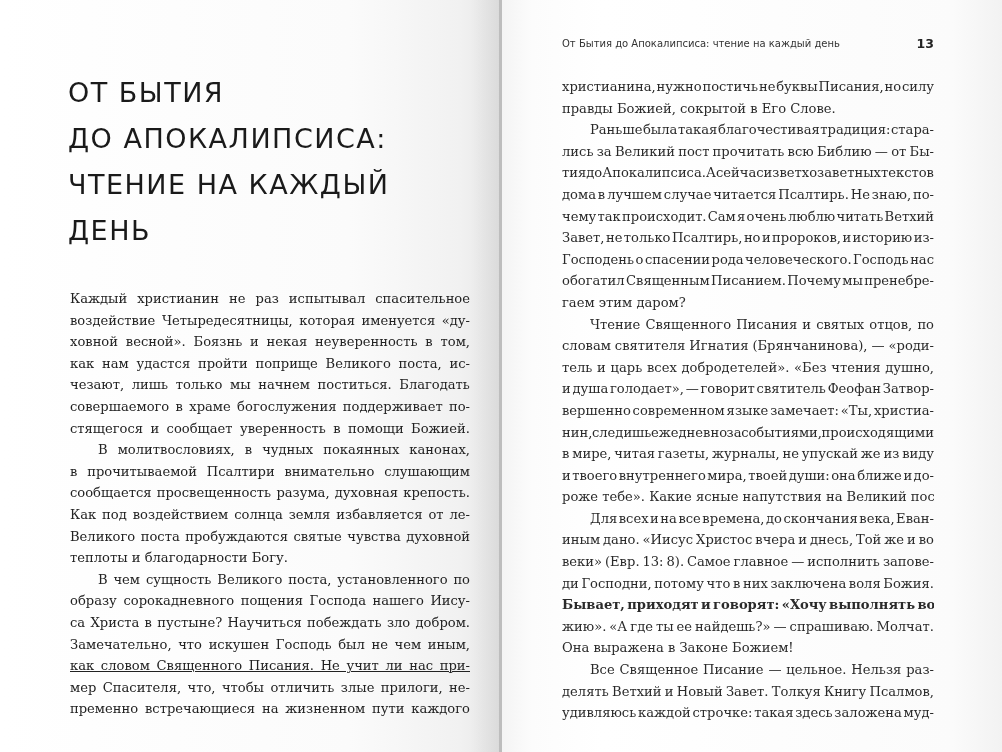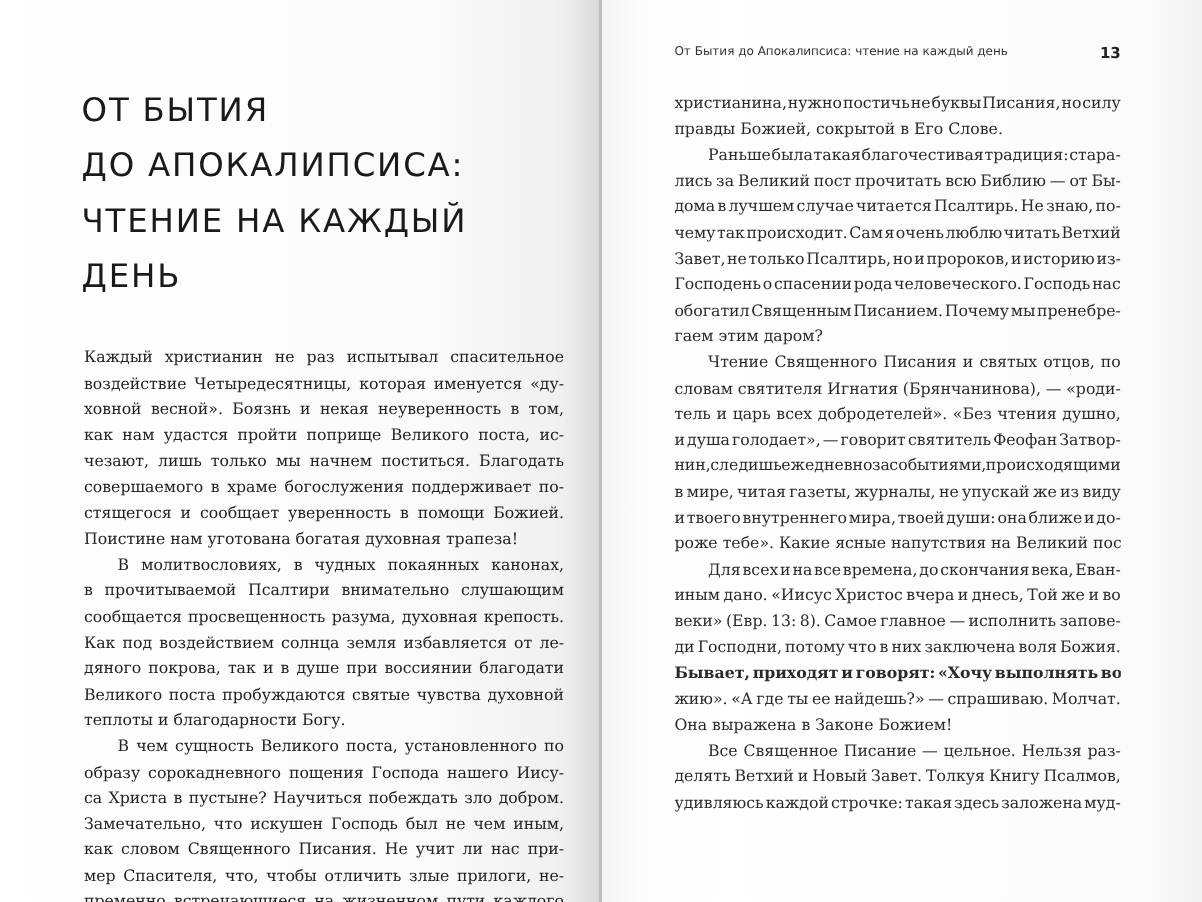--- a/index.html
+++ b/index.html
@@ -54,63 +54,63 @@
       <span class="tline">ДЕНЬ</span>
     </h1>
     <div class="body-text left-body">
       <span class="ln"><span style="white-space: nowrap; word-spacing: 0px;">Каждый христианин не раз испытывал спасительное</span></span>
       <span class="ln"><span style="white-space: nowrap; word-spacing: 0px;">воздействие Четыредесятницы, которая именуется «ду-</span></span>
       <span class="ln"><span style="white-space: nowrap; word-spacing: 0px;">ховной весной». Боязнь и некая неуверенность в том,</span></span>
       <span class="ln"><span style="white-space: nowrap; word-spacing: 0px;">как нам удастся пройти поприще Великого поста, ис-</span></span>
       <span class="ln"><span style="white-space: nowrap; word-spacing: 0px;">чезают, лишь только мы начнем поститься. Благодать</span></span>
       <span class="ln"><span style="white-space: nowrap; word-spacing: 0px;">совершаемого в храме богослужения поддерживает по-</span></span>
       <span class="ln"><span style="white-space: nowrap; word-spacing: 0px;">стящегося и сообщает уверенность в помощи Божией.</span></span>
-      <span class="ln last">Поистине нам уготована богатая духовная трапеза!</span>
       <span class="ln indent"><span style="white-space: nowrap; word-spacing: 0px;">В молитвословиях, в чудных покаянных канонах,</span></span>
       <span class="ln"><span style="white-space: nowrap; word-spacing: 0px;">в прочитываемой Псалтири внимательно слушающим</span></span>
       <span class="ln"><span style="white-space: nowrap; word-spacing: 0px;">сообщается просвещенность разума, духовная крепость.</span></span>
       <span class="ln"><span style="white-space: nowrap; word-spacing: 0px;">Как под воздействием солнца земля избавляется от ле-</span></span>
-      <span class="ln"><span style="white-space: nowrap; word-spacing: 0px;">дяного покрова, так и в душе при воссиянии благодати</span></span>
       <span class="ln"><span style="white-space: nowrap; word-spacing: 0px;">Великого поста пробуждаются святые чувства духовной</span></span>
       <span class="ln last">теплоты и благодарности Богу.</span>
       <span class="ln indent"><span style="white-space: nowrap; word-spacing: 0px;">В чем сущность Великого поста, установленного по</span></span>
       <span class="ln"><span style="white-space: nowrap; word-spacing: 0px;">образу сорокадневного пощения Господа нашего Иису-</span></span>
       <span class="ln"><span style="white-space: nowrap; word-spacing: 0px;">са Христа в пустыне? Научиться побеждать зло добром.</span></span>
       <span class="ln"><span style="white-space: nowrap; word-spacing: 0px;">Замечательно, что искушен Господь был не чем иным,</span></span>
-      <span class="ln"><span style="white-space: nowrap; word-spacing: 0px;">как словом Священного Писания. Не учит ли нас при-</span></span>
+      <span class="ln"><span style="white-space: nowrap; word-spacing: 0px; text-decoration: underline;">как словом Священного Писания. Не учит ли нас при-</span></span>
       <span class="ln"><span style="white-space: nowrap; word-spacing: 0px;">мер Спасителя, что, чтобы отличить злые прилоги, не-</span></span>
       <span class="ln"><span style="white-space: nowrap; word-spacing: 0px;">пременно встречающиеся на жизненном пути каждого</span></span>
     </div>
     <div class="spine-shade"></div>
   </div>
 
   <div class="spine"></div>
 
   <div class="page-right"></div>
 
   <div class="running-head">
     <span class="running-title">От Бытия до Апокалипсиса: чтение на каждый день</span>
     <span class="page-number">13</span>
   </div>
 
   <div class="body-text right-body">
     <span class="ln"><span style="white-space: nowrap; word-spacing: -3.3683px;">христианина, нужно постичь не буквы Писания, но силу</span></span>
     <span class="ln last">правды Божией, сокрытой в Его Слове.</span>
     <span class="ln indent"><span style="white-space: nowrap; word-spacing: -3.575px;">Раньше была такая благочестивая традиция: стара-</span></span>
     <span class="ln"><span style="white-space: nowrap; word-spacing: -0.9375px;">лись за Великий пост прочитать всю Библию — от Бы-</span></span>
+    <span class="ln"><span style="white-space: nowrap; word-spacing: -4.12054px;">тия до Апокалипсиса. А сейчас из ветхозаветных текстов</span></span>
     <span class="ln"><span style="white-space: nowrap; word-spacing: -2.24219px;">дома в лучшем случае читается Псалтирь. Не знаю, по-</span></span>
     <span class="ln"><span style="white-space: nowrap; word-spacing: -2.91797px;">чему так происходит. Сам я очень люблю читать Ветхий</span></span>
     <span class="ln"><span style="white-space: nowrap; word-spacing: -2.72222px;">Завет, не только Псалтирь, но и пророков, и историю из-</span></span>
     <span class="ln"><span style="white-space: nowrap; word-spacing: -2.71354px;">Господень о спасении рода человеческого. Господь нас</span></span>
     <span class="ln"><span style="white-space: nowrap; word-spacing: -2.77188px;">обогатил Священным Писанием. Почему мы пренебре-</span></span>
     <span class="ln last">гаем этим даром?</span>
     <span class="ln indent"><span style="white-space: nowrap; word-spacing: 0px;">Чтение Священного Писания и святых отцов, по</span></span>
     <span class="ln"><span style="white-space: nowrap; word-spacing: -0.184375px;">словам святителя Игнатия (Брянчанинова), — «роди-</span></span>
     <span class="ln"><span style="white-space: nowrap; word-spacing: 0px;">тель и царь всех добродетелей». «Без чтения душно,</span></span>
     <span class="ln"><span style="white-space: nowrap; word-spacing: -2.42411px;">и душа голодает», — говорит святитель Феофан Затвор-</span></span>
+    <span class="ln"><span style="white-space: nowrap; word-spacing: -2.32187px;">вершенно современном языке замечает: «Ты, христиа-</span></span>
     <span class="ln"><span style="white-space: nowrap; word-spacing: -4.5875px;">нин, следишь ежедневно за событиями, происходящими</span></span>
     <span class="ln"><span style="white-space: nowrap; word-spacing: -1.31944px;">в мире, читая газеты, журналы, не упускай же из виду</span></span>
     <span class="ln"><span style="white-space: nowrap; word-spacing: -2.65104px;">и твоего внутреннего мира, твоей души: она ближе и до-</span></span>
     <span class="ln last">роже тебе». Какие ясные напутствия на Великий пост!</span>
     <span class="ln indent"><span style="white-space: nowrap; word-spacing: -2.64236px;">Для всех и на все времена, до скончания века, Еван-</span></span>
     <span class="ln"><span style="white-space: nowrap; word-spacing: -1.33906px;">иным дано. «Иисус Христос вчера и днесь, Той же и во</span></span>
     <span class="ln"><span style="white-space: nowrap; word-spacing: -1.24609px;">веки» (Евр. 13: 8). Самое главное — исполнить запове-</span></span>
     <span class="ln"><span style="white-space: nowrap; word-spacing: -1.52539px;">ди Господни, потому что в них заключена воля Божия.</span></span>
     <span class="ln"><span style="white-space: nowrap; word-spacing: -2.25223px; font-weight: bold;">Бывает, приходят и говорят: «Хочу выполнять волю Бо-</span></span>
     <span class="ln"><span style="white-space: nowrap; word-spacing: -1.16016px;">жию». «А где ты ее найдешь?» — спрашиваю. Молчат.</span></span>

